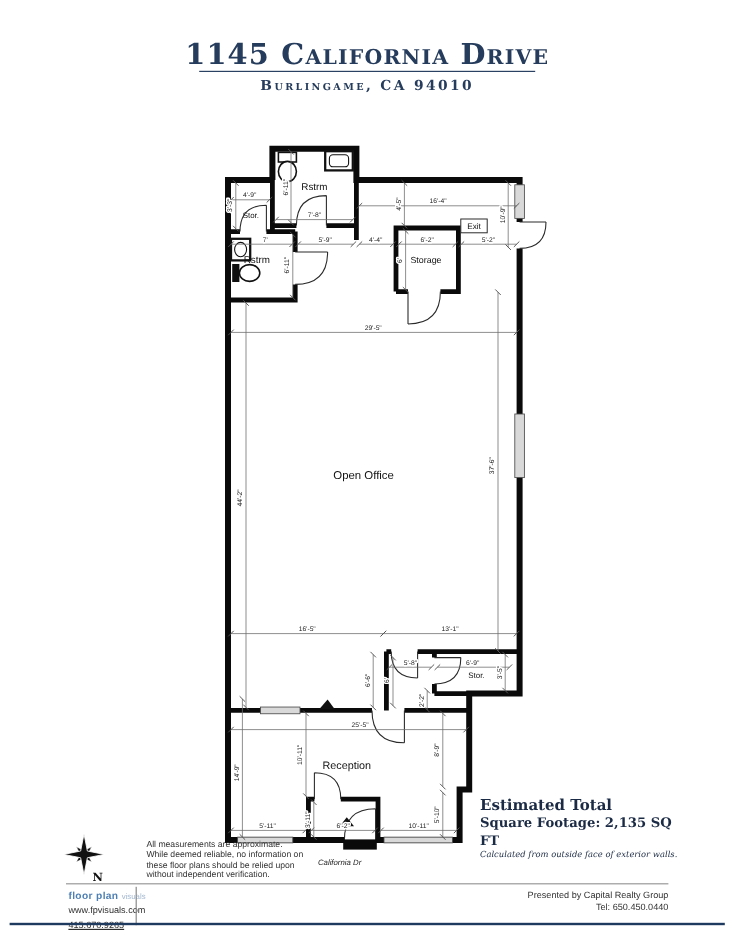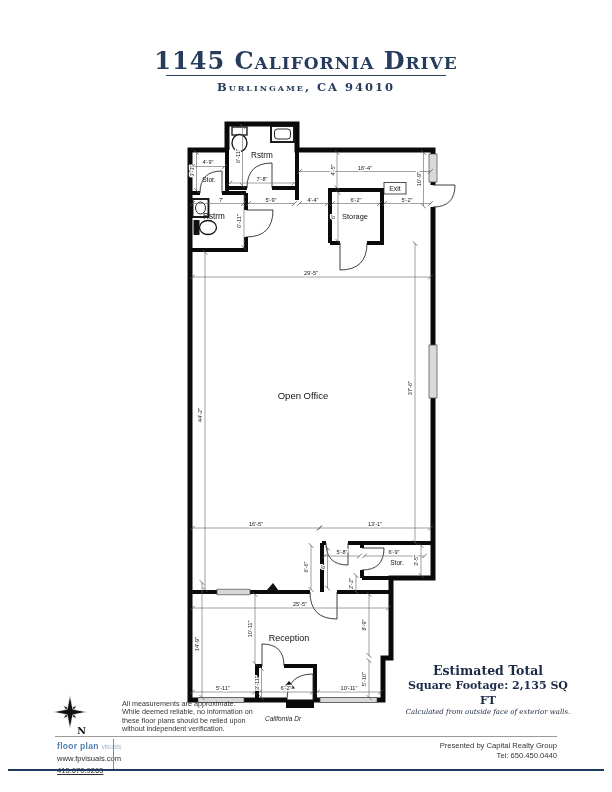--- a/index.html
+++ b/index.html
@@ -1,40 +1,40 @@
 <!DOCTYPE html>
 <html><head>
 <meta charset="utf-8">
 <style>
   html,body{margin:0;padding:0;background:#e8e8e8;}
   .page{position:relative;width:612px;height:792px;background:#ffffff;margin:0 auto;
         font-family:"Liberation Sans",sans-serif;overflow:hidden;}
   
-  .title-block{position:absolute;top:48px;left:0;width:612px;text-align:center;color:#263c5c;}
+  .title-block{position:absolute;top:32px;left:0;width:612px;text-align:center;color:#263c5c;}
   .addr{font-family:"DejaVu Serif","Liberation Serif",serif;font-variant:small-caps;
         font-weight:bold;font-size:24px;letter-spacing:1px;line-height:26px;}
   .rule{width:280px;margin:1px auto 4px auto;border-top:1.6px solid #2b4163;}
   .city{font-family:"DejaVu Serif","Liberation Serif",serif;font-variant:small-caps;
         font-weight:bold;font-size:11.5px;letter-spacing:2px;}
   
   svg.plan{position:absolute;left:0;top:0;}
   .wall{stroke:#0a0a0a;fill:none;stroke-width:5;stroke-linecap:butt;}
   .iwall{stroke:#0a0a0a;fill:none;stroke-width:4;stroke-linecap:butt;}
   .win{fill:#d9d9d9;stroke:#4a4a4a;stroke-width:0.7;}
   .door{stroke:#2a2a2a;fill:none;stroke-width:0.9;}
   .fix{stroke:#111;fill:#fff;}
   .dim{stroke:#6e6e6e;stroke-width:0.65;}
   .dt{font-family:"Liberation Sans",sans-serif;font-size:5.6px;fill:#1a1a1a;
       text-anchor:middle;paint-order:stroke;stroke:#ffffff;stroke-width:2.4px;stroke-linejoin:round;}
   .rl{font-family:"Liberation Sans",sans-serif;fill:#111;text-anchor:middle;}
   .street{font-family:"Liberation Sans",sans-serif;font-size:6.5px;font-style:italic;fill:#222;text-anchor:middle;}
   .exitt{font-family:"Liberation Sans",sans-serif;font-size:6.8px;fill:#111;text-anchor:middle;}
   .ncap{font-family:"DejaVu Serif",serif;font-size:9.5px;font-weight:bold;fill:#111;text-anchor:middle;}
   
-  .summary{position:absolute;left:400px;top:664px;width:176px;text-align:center;
+  .summary{position:absolute;left:400px;top:664px;width:176px;text-align:left;
            color:#1c2b45;font-family:"DejaVu Serif","Liberation Serif",serif;}
   .sum1{font-size:12.5px;font-weight:bold;line-height:14px;}
   .sum2{font-size:11px;font-weight:bold;line-height:15px;}
   .sum3{font-size:7px;font-style:italic;line-height:9px;color:#223048;}
   
   .footer-rule{position:absolute;left:55px;top:736px;width:502px;border-top:1px solid #9a9a9a;}
   .brand{position:absolute;left:57px;top:741px;width:100px;}
   .brand .logo{font-size:8.5px;font-weight:bold;color:#4d7fb3;letter-spacing:0.3px;}
   .brand .logo .lt{font-weight:normal;font-size:6.5px;color:#a3b8d0;letter-spacing:0;}
   .brand .web{font-size:7.6px;color:#2e2e2e;margin-top:3px;}

